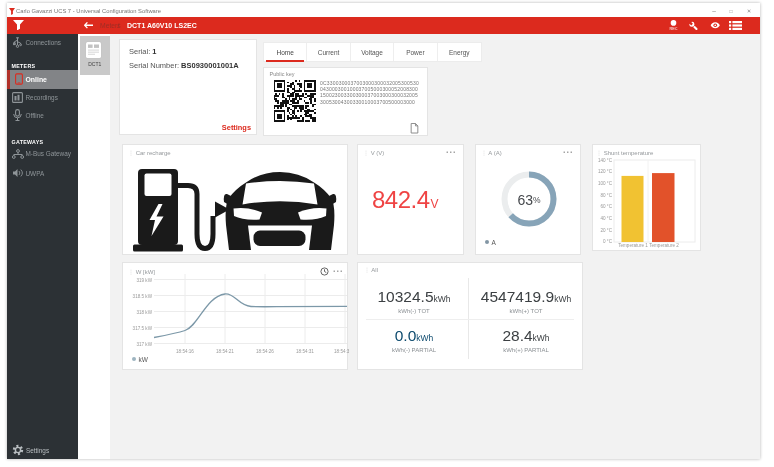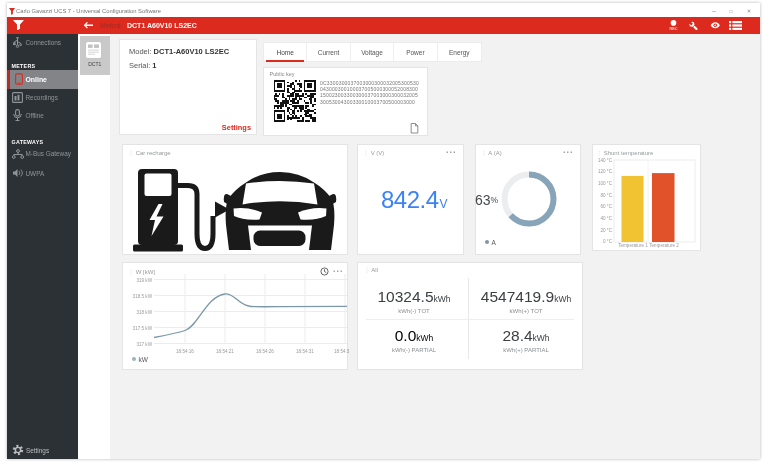--- a/index.html
+++ b/index.html
@@ -132,22 +132,22 @@
     <rect x="2" y="7.5" width="11" height="1.2" fill="#ddd"></rect>
     <rect x="2" y="9.6" width="11" height="1.2" fill="#ddd"></rect>
     <rect x="2" y="11.7" width="7" height="1.2" fill="#ddd"></rect>
   </svg>
 <div class="a" style="left:80px;top:60.5px;width:29.5px;font-size:5px;color:#444;text-align:center">DCT1</div>
 
 <div class="a" style="left:110px;top:34px;width:650px;height:425px;background:#f2f2f2"></div>
 
 <div class="a" style="left:119px;top:39px;width:138px;height:96px;background:#fff;border:1px solid #e4e4e4;"></div>
 <div class="a" style="left:129px;top:45px;font-size:7.5px;color:#333;line-height:14.4px">
- <div><span style="color:#555">Model: </span><b>DCT1-A60V10 LS2EC</b></div>
  <div><span style="color:#555">Serial: </span><b>1</b></div>
+ <div><span style="color:#555">Serial Number: </span><b>BS0930001001A</b></div>
 </div>
 <div class="a" style="left:119px;top:122.5px;width:132px;text-align:right;font-size:7.4px;font-weight:bold;color:#dc2a1e">Settings</div>
 
 <div class="a" style="left:263px;top:42px;width:219px;height:20px;background:#fff;border:1px solid #ececec;display:flex">
  <div style="width:20%;border-right:1px solid #eee;display:flex;align-items:center;justify-content:center;font-size:6.5px;color:#444;position:relative">Home<div style="position:absolute;left:2px;right:2px;bottom:-1px;height:2px;background:#dc2a1e"></div></div>
  <div style="width:20%;border-right:1px solid #eee;display:flex;align-items:center;justify-content:center;font-size:6.5px;color:#555">Current</div>
  <div style="width:20%;border-right:1px solid #eee;display:flex;align-items:center;justify-content:center;font-size:6.5px;color:#555">Voltage</div>
  <div style="width:20%;border-right:1px solid #eee;display:flex;align-items:center;justify-content:center;font-size:6.5px;color:#555">Power</div>
  <div style="width:20%;display:flex;align-items:center;justify-content:center;font-size:6.5px;color:#555">Energy</div>
 </div>
@@ -497,30 +497,30 @@
   <path d="M108.5,63.5 Q123,61.5 137,67.5 L134.5,74.5 Q118,75.5 109,71 Z"></path>
   <path d="M201.5,63.5 Q187,61.5 173,67.5 L175.5,74.5 Q192,75.5 201,71 Z"></path>
   <path d="M123,80.5 H187 L184,105 H126 Z"></path>
  </g>
  <rect x="128.5" y="85.5" width="52" height="15.5" rx="6.5" fill="#1a1a1a"></rect>
 </svg>
 
 <div class="a" style="left:356.5px;top:144px;width:107px;height:110.5px;background:#fff;border:1px solid #e4e4e4;"></div>
 <div class="a hdr" style="left:363px;top:149px"><span style="color:#ccc">⋮</span> V (V)</div>
 <div class="a dots" style="left:446px;top:144.5px">...</div>
-<div class="a" style="left:381px;top:186px;color:#3b82f6;white-space:nowrap"><span style="font-size:24px;letter-spacing:-0.5px">842.4</span><span style="font-size:12px;margin-left:1px">V</span></div>
+<div class="a" style="left:372px;top:186px;color:#ef4444;white-space:nowrap"><span style="font-size:24px;letter-spacing:-0.5px">842.4</span><span style="font-size:12px;margin-left:1px">V</span></div>
 
 <div class="a" style="left:474.5px;top:144px;width:106px;height:110.5px;background:#fff;border:1px solid #e4e4e4;"></div>
 <div class="a hdr" style="left:481px;top:149px"><span style="color:#ccc">⋮</span> A (A)</div>
 <div class="a dots" style="left:563px;top:144.5px">...</div>
 <svg class="a" style="left:501px;top:170.5px" width="56" height="56" viewBox="0 0 56 56">
  <circle cx="28" cy="28" r="24.5" fill="none" stroke="#ebedee" stroke-width="6"></circle>
  <circle cx="28" cy="28" r="24.5" fill="none" stroke="#87a4b8" stroke-width="6" stroke-dasharray="96.97 57" transform="rotate(-90 28 28)"></circle>
 </svg>
-<div class="a" style="left:475px;top:191px;width:108px;text-align:left;color:#46494d"><span style="font-size:14px">63</span><span style="font-size:8.5px;vertical-align:2.5px">%</span></div>
+<div class="a" style="left:475px;top:191px;width:108px;text-align:center;color:#46494d"><span style="font-size:14px">63</span><span style="font-size:8.5px;vertical-align:2.5px">%</span></div>
 <div class="a" style="left:484.5px;top:240px;width:4.4px;height:4.4px;border-radius:2.2px;background:#8296a4"></div>
 <div class="a" style="left:491.5px;top:239px;font-size:6.5px;color:#555">A</div>
 
 <div class="a" style="left:592px;top:144px;width:109px;height:106.5px;background:#fff;border:1px solid #e4e4e4;"></div>
 <div class="a hdr" style="left:596px;top:148.5px"><span style="color:#ccc">⋮</span> Shunt temperature</div>
 <svg class="a" style="left:592px;top:144px" width="109" height="107" viewBox="0 0 109 107">
  <g font-family="Liberation Sans" font-size="4.6" fill="#999" text-anchor="end">
   <text x="20" y="17.5">140 °C</text>
       <text x="20" y="29.2">120 °C</text>
       <text x="20" y="40.9">100 °C</text>
@@ -580,16 +580,16 @@
 <div class="a" style="left:138.5px;top:356.2px;font-size:6.5px;color:#555">kW</div>
 
 <div class="a" style="left:356.5px;top:262px;width:226.5px;height:108px;background:#fff;border:1px solid #e4e4e4;"></div>
 <div class="a hdr" style="left:364px;top:266px"><span style="color:#ccc">⋮</span> All</div>
 <div class="a" style="left:468px;top:278px;width:1px;height:81px;background:#e8e8e8"></div>
 <div class="a" style="left:366px;top:318.5px;width:208px;height:1px;background:#eee"></div>
 <div class="a" style="left:359px;top:288px;width:110px;text-align:center;color:#3c4043"><span style="font-size:15.5px">10324.5</span><span style="font-size:8.5px">kWh</span></div>
 <div class="a" style="left:359px;top:308px;width:110px;text-align:center;color:#8a8f93;font-size:6px">kWh(-) TOT</div>
 <div class="a" style="left:470px;top:288px;width:112px;text-align:center;color:#3c4043"><span style="font-size:15.5px">4547419.9</span><span style="font-size:8.5px">kWh</span></div>
 <div class="a" style="left:470px;top:308px;width:112px;text-align:center;color:#8a8f93;font-size:6px">kWh(+) TOT</div>
-<div class="a" style="left:359px;top:327px;width:110px;text-align:center;color:#000000"><span style="font-size:15.5px">0.0</span><span style="font-size:8.5px">kWh</span></div>
+<div class="a" style="left:359px;top:327px;width:110px;text-align:center;color:#0c4a6e"><span style="font-size:15.5px">0.0</span><span style="font-size:8.5px">kWh</span></div>
 <div class="a" style="left:359px;top:347px;width:110px;text-align:center;color:#8a8f93;font-size:6px">kWh(-) PARTIAL</div>
 <div class="a" style="left:470px;top:327px;width:112px;text-align:center;color:#3c4043"><span style="font-size:15.5px">28.4</span><span style="font-size:8.5px">kWh</span></div>
 <div class="a" style="left:470px;top:347px;width:112px;text-align:center;color:#8a8f93;font-size:6px">kWh(+) PARTIAL</div>
 
 </body></html>

